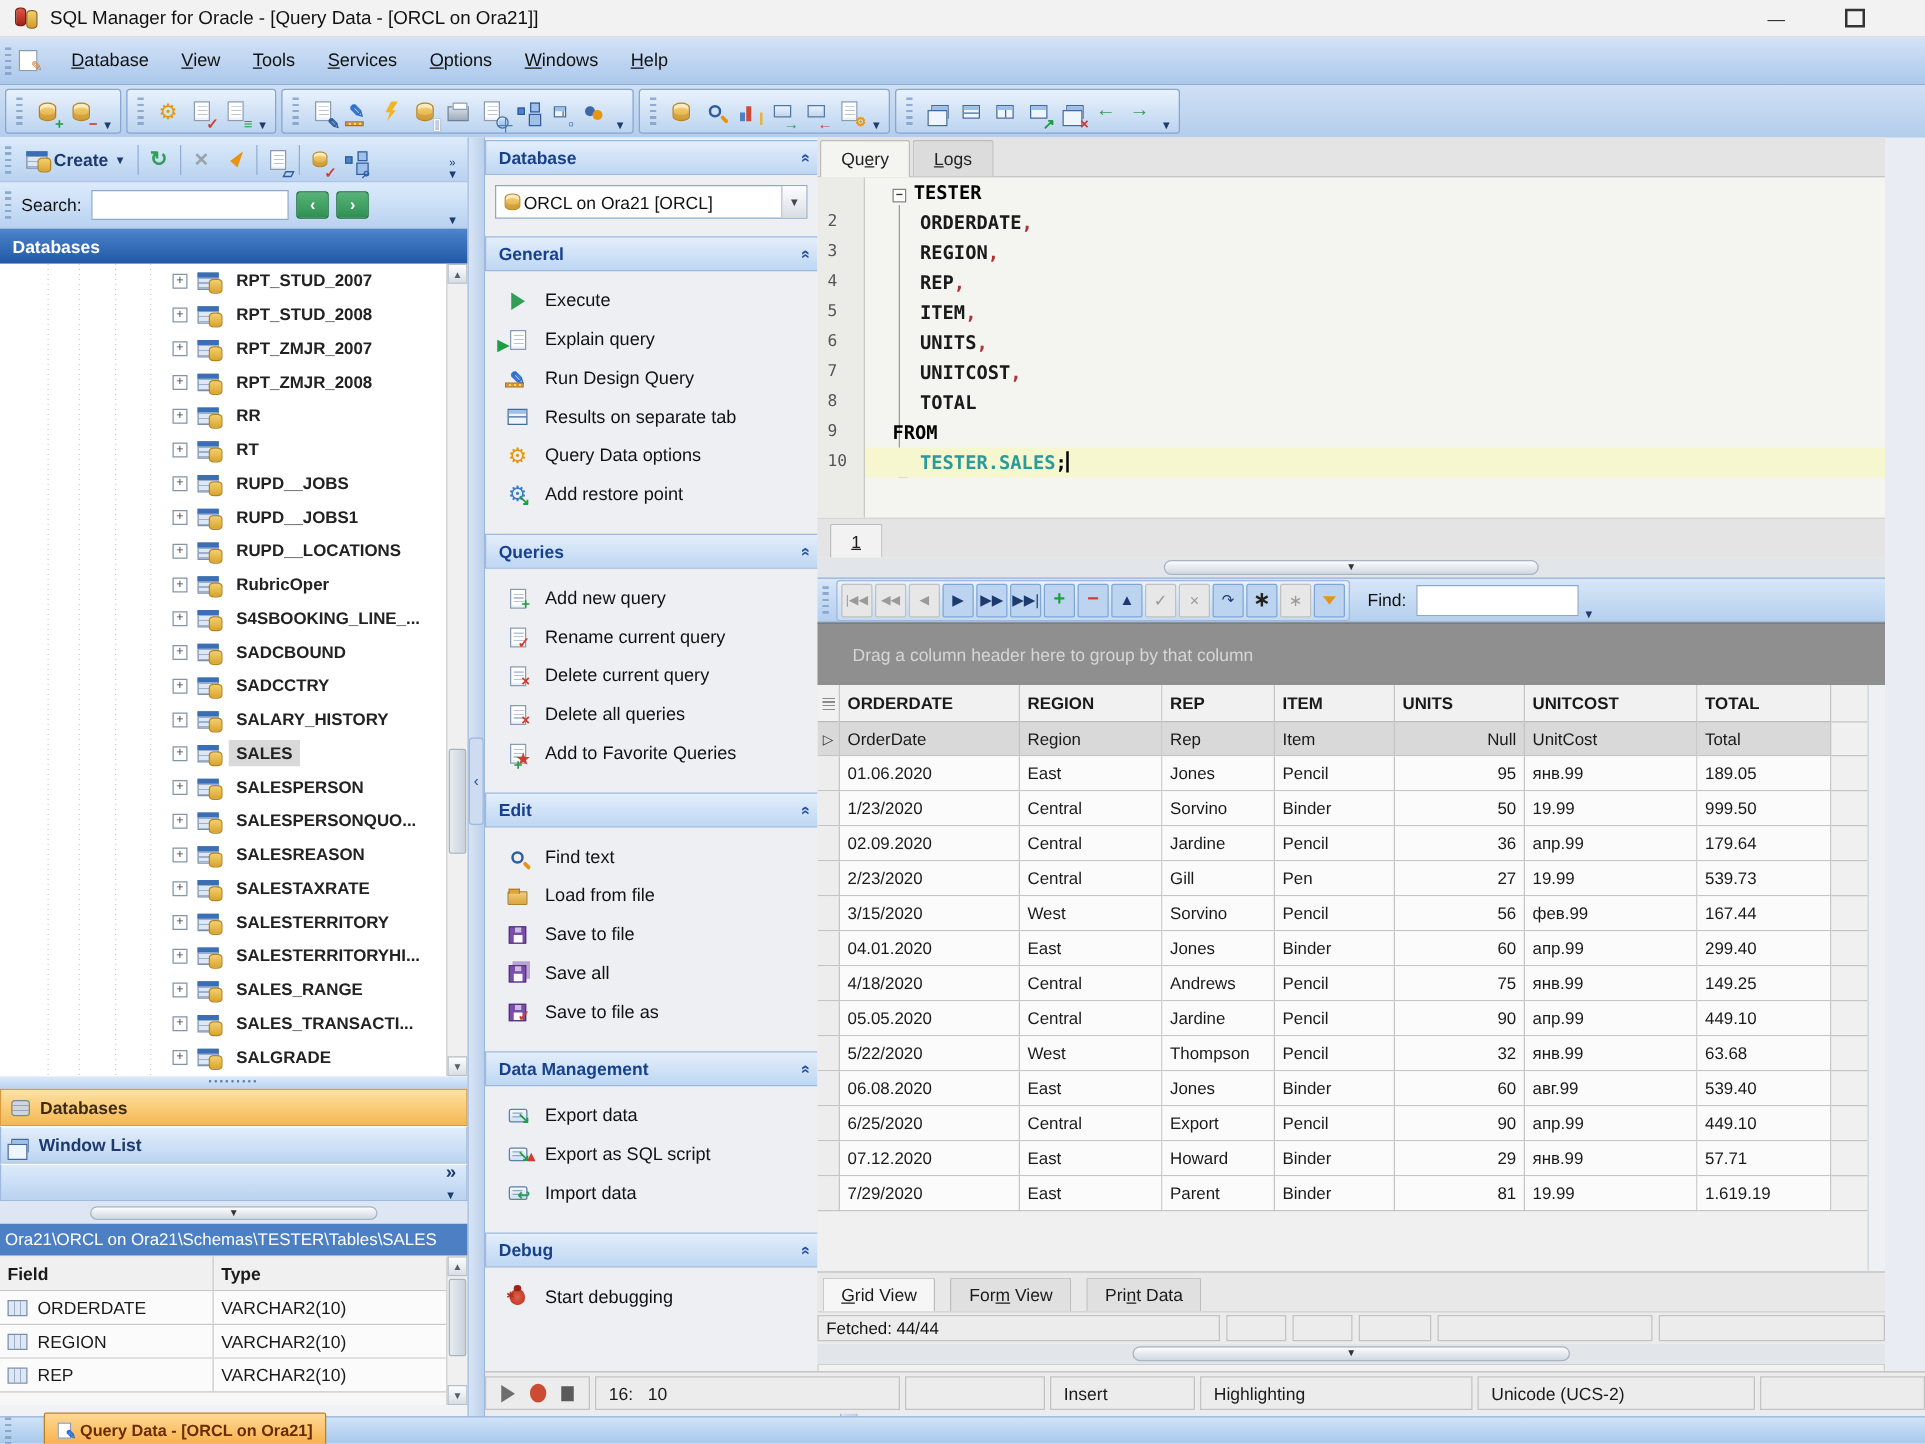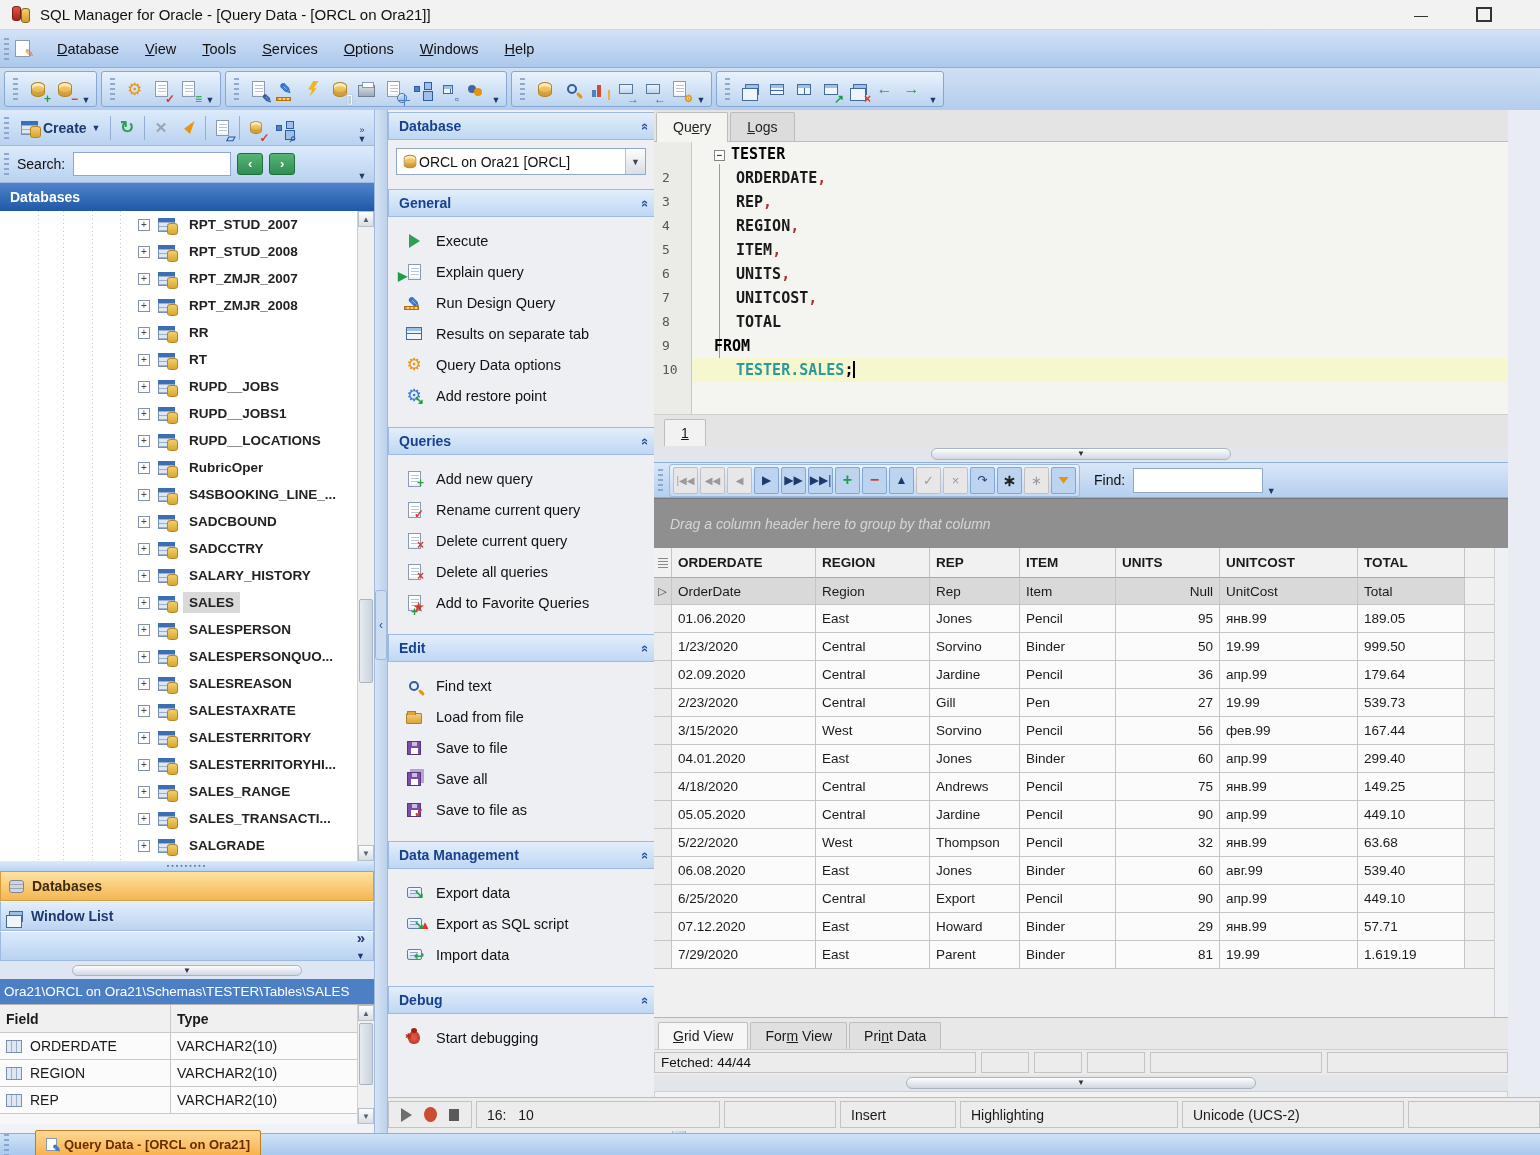--- a/index.html
+++ b/index.html
@@ -163,34 +163,34 @@
   .navbtn.green { color:#1f9d46; font-size:16px; font-weight:bold; }
   .navbtn.red { color:#d23b2f; font-size:16px; font-weight:bold; }
   .navbtn.navy { color:#1c3a6e; font-size:12px; }
   .navbtn.star { font-size:16px; font-weight:bold; color:#222; }
   .navbtn.dim { color:#9a9a9a; font-size:13px; }
   .funnel { width:11px; height:7px; background:#e8940f; clip-path:polygon(0 0,100% 0,50% 100%); position:relative; }
   .funnel::after { content:""; position:absolute; left:4px; top:6px; width:3px; height:5px; background:#e8940f; }
   #find-label { font-size:14px; margin:0 8px 0 14px; color:#111; }
   #find-input { width:130px; height:25px; border:1px solid #8fa8c8; background:#fff; }
   #groupband { height:50px; background:#8f8f8f; border-top:1px solid #777; display:flex; align-items:center; }
-  #groupband span { color:#d6d6d6; font-size:14px; margin-left:16px;font-style:italic; }
+  #groupband span { color:#d6d6d6; font-size:14px; margin-left:28px; }
   #grid { background:#f0f0f0; position:relative; height:469px; overflow:hidden; }
   .grow { display:grid; grid-template-columns:18px 144px 114px 90px 96px 104px 138px 107px 1fr; }
   .gcell { border-right:1px solid #c5c5c5; border-bottom:1px solid #c5c5c5; padding:0 6px; display:flex; align-items:center; font-size:13.5px; background:#fbfbfb; height:28px; overflow:hidden; white-space:nowrap; }
   .grow.head .gcell { background:#f1f1f1; font-weight:bold; height:30px; border-bottom:1px solid #a8a8a8; }
   .grow.zero .gcell { background:#d9d9d9; height:27px; }
   .gcell.rind { padding:0 2px; justify-content:center; color:#333; font-size:11px; background:#ededed; }
   .gcell.num { justify-content:flex-end; }
   .gcell.last { border-right:none; background:transparent; }
   .grow.head .gcell.last, .grow.zero .gcell.last { background:transparent; border-bottom:1px solid #c5c5c5; }
   .hlines { width:10px; height:10px; background:repeating-linear-gradient(#8a8a8a 0 1px, transparent 1px 3px); }
   #grid-vscroll { position:absolute; right:0; top:0; bottom:0; width:14px; background:#eef0f3; border-left:1px solid #cdd2d8; }
   #restabs { height:32px; background:#e8e8e8; border-top:1px solid #b5b5b5; display:flex; align-items:flex-end; padding-left:4px; }
-  .rtab { padding:5px 14px; font-size:14px; border:1px solid #bdbdbd; border-bottom:none; background:#e0e0e0; margin-right:2px; border-radius:2px 2px 0 0; }
+  .rtab { padding:5px 14px; font-size:14px; border:1px solid #bdbdbd; border-bottom:none; background:#e0e0e0; margin-right:12px; border-radius:2px 2px 0 0; }
   .rtab.active { background:#f6f6f6; }
   #fetchbar { height:26px; background:#ececec; border-top:1px solid #cfcfcf; display:flex; align-items:stretch; gap:5px; padding:2px 0; }
   .fseg { border:1px solid #c3c3c3; background:#ececec; display:flex; align-items:center; padding-left:6px; font-size:13.5px; color:#111; }
   #rowsbar { height:30px; background:#f2f2f2; border:1px solid #cfcfcf; display:flex; align-items:center; padding-left:8px; font-size:14px; }
 
   
   #statusbar { left:388px; top:1097px; width:1152px; height:34px; background:#ececec; border-top:1px solid #bcbcbc; display:flex; align-items:stretch; gap:4px; padding:3px 0; }
   .sseg { border:1px solid #c3c3c3; display:flex; align-items:center; padding-left:10px; font-size:14px; white-space:pre; }
   #transport { display:flex; align-items:center; gap:12px; padding:0 12px; }
   .tp-play { width:0; height:0; border-left:11px solid #6e6e6e; border-top:7px solid transparent; border-bottom:7px solid transparent; }
@@ -784,22 +784,22 @@
         <div class="gnum">7</div>
         <div class="gnum">8</div>
         <div class="gnum">9</div>
         <div class="gnum">10</div>
       </div>
     <div id="code">
       <div class="foldline"></div>
       <div id="code-lines">
           <div class="cline"><span class="fold">−</span><span class="kw" style="font-weight:bold">TESTER</span></div>
           <div class="cline"><span style="display:inline-block;width:22px"></span><span class="id">ORDERDATE</span><span class="comma">,</span></div>
+          <div class="cline"><span style="display:inline-block;width:22px"></span><span class="id">REGION</span><span class="comma">,</span></div>
           <div class="cline"><span style="display:inline-block;width:22px"></span><span class="id">REP</span><span class="comma">,</span></div>
-          <div class="cline"><span style="display:inline-block;width:22px"></span><span class="id">REGION</span><span class="comma">,</span></div>
           <div class="cline"><span style="display:inline-block;width:22px"></span><span class="id">ITEM</span><span class="comma">,</span></div>
           <div class="cline"><span style="display:inline-block;width:22px"></span><span class="id">UNITS</span><span class="comma">,</span></div>
           <div class="cline"><span style="display:inline-block;width:22px"></span><span class="id">UNITCOST</span><span class="comma">,</span></div>
           <div class="cline"><span style="display:inline-block;width:22px"></span><span class="id">TOTAL</span></div>
           <div class="cline"><span class="kw" style="font-weight:bold">FROM</span></div>
           <div class="cline cur"><span style="display:inline-block;width:22px"></span><span class="tbl">TESTER.SALES</span><span class="kw">;</span><span class="caret2"></span></div>
         </div>
     </div>
   </div>
   <div id="pagetabs">

